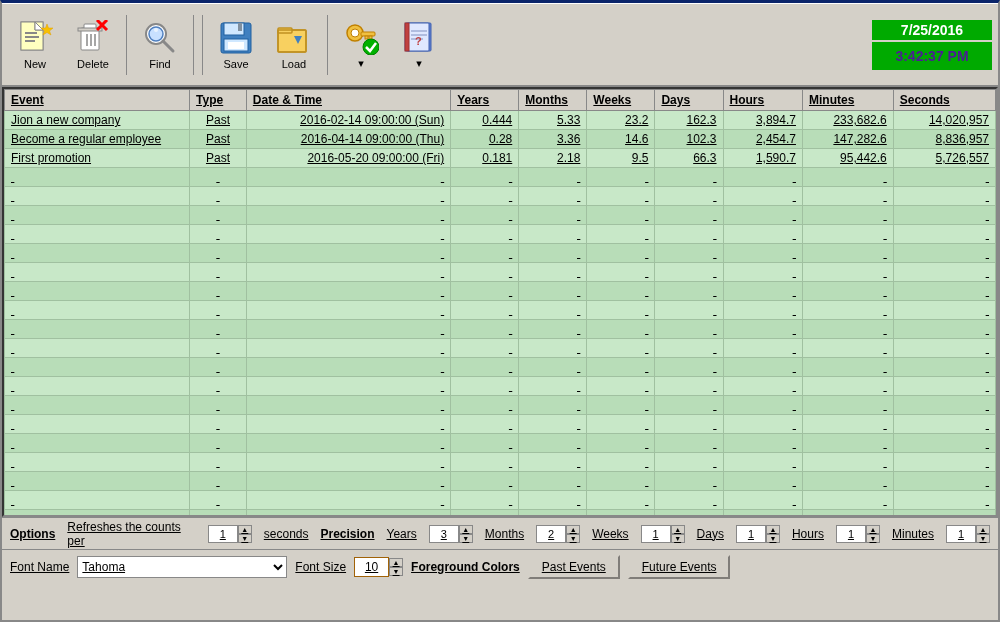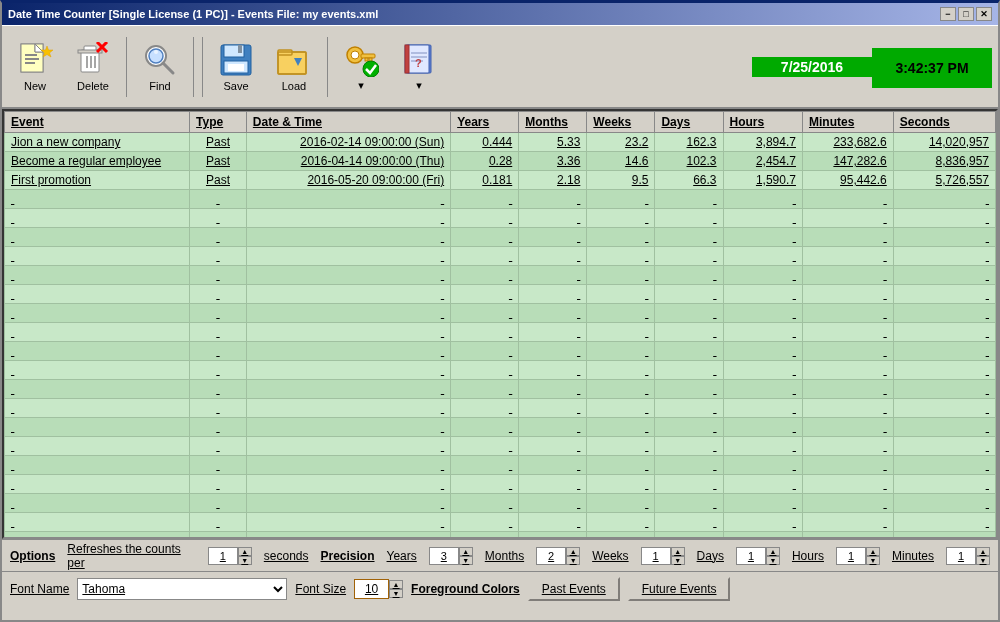--- a/index.html
+++ b/index.html
@@ -68,37 +68,38 @@
       margin: 0 2px;
     }
     .toolbar-icon {
       width: 36px;
       height: 36px;
       margin-bottom: 2px;
     }
     .datetime-box {
       margin-left: auto;
       display: flex;
+      flex-direction: column;
       align-items: center;
     }
     .datetime-date {
       background: #00aa00;
       color: white;
       font-weight: bold;
       font-size: 14px;
       padding: 2px 8px;
       width: 120px;
       text-align: center;
     }
     .datetime-time {
       background: #00aa00;
-      color: #000000;
+      color: #4c1d95;
       font-weight: bold;
       font-size: 14px;
-      padding: 12px 8px;
+      padding: 6px 8px;
       width: 120px;
       text-align: center;
       margin-top: 2px;
     }
     .table-container {
       width: 100%;
       border: 2px inset #888;
       margin: 0;
       background: #c8dfc8;
       height: 430px;
@@ -242,28 +243,20 @@
       flex: 1;
       overflow: hidden;
       text-decoration: underline;
     }
   </style>
 </head>
 <body>
 
 <div class="window-outer">
 
-  <div class="title-bar">
-    <span>Date Time Counter [Single License (1 PC)] - Events File: my events.xml</span>
-    <div class="title-bar-buttons">
-      <div class="title-bar-btn">−</div>
-      <div class="title-bar-btn">□</div>
-      <div class="title-bar-btn">✕</div>
-    </div>
-  </div>
 
   <div class="toolbar">
 
     <div class="toolbar-btn">
       <svg class="toolbar-icon" viewBox="0 0 36 36">
         <rect x="4" y="2" width="22" height="28" fill="white" stroke="#888" stroke-width="1"></rect>
         <rect x="4" y="2" width="22" height="28" fill="#ffffc0" stroke="#888" stroke-width="1"></rect>
         <polygon points="18,2 26,10 26,10 18,10" fill="#d4d0c8" stroke="#888" stroke-width="1"></polygon>
         <polygon points="18,2 18,10 26,10" fill="white" stroke="#888" stroke-width="1"></polygon>
         <rect x="8" y="12" width="12" height="2" fill="#888"></rect>

